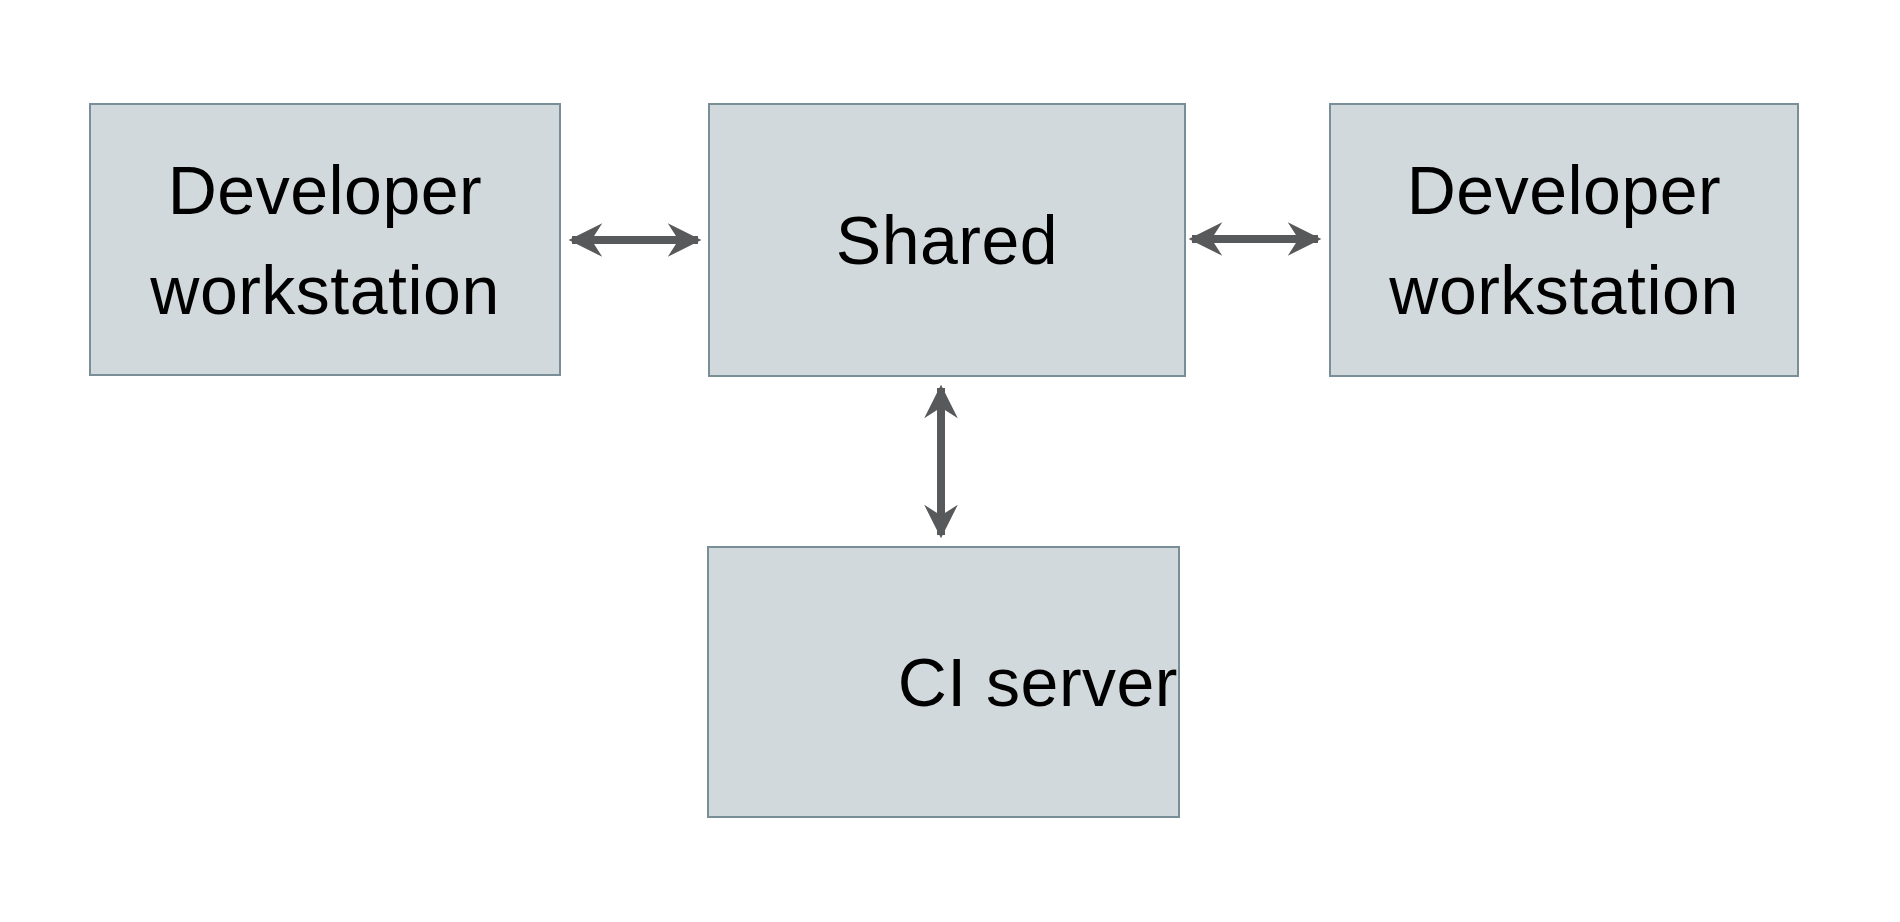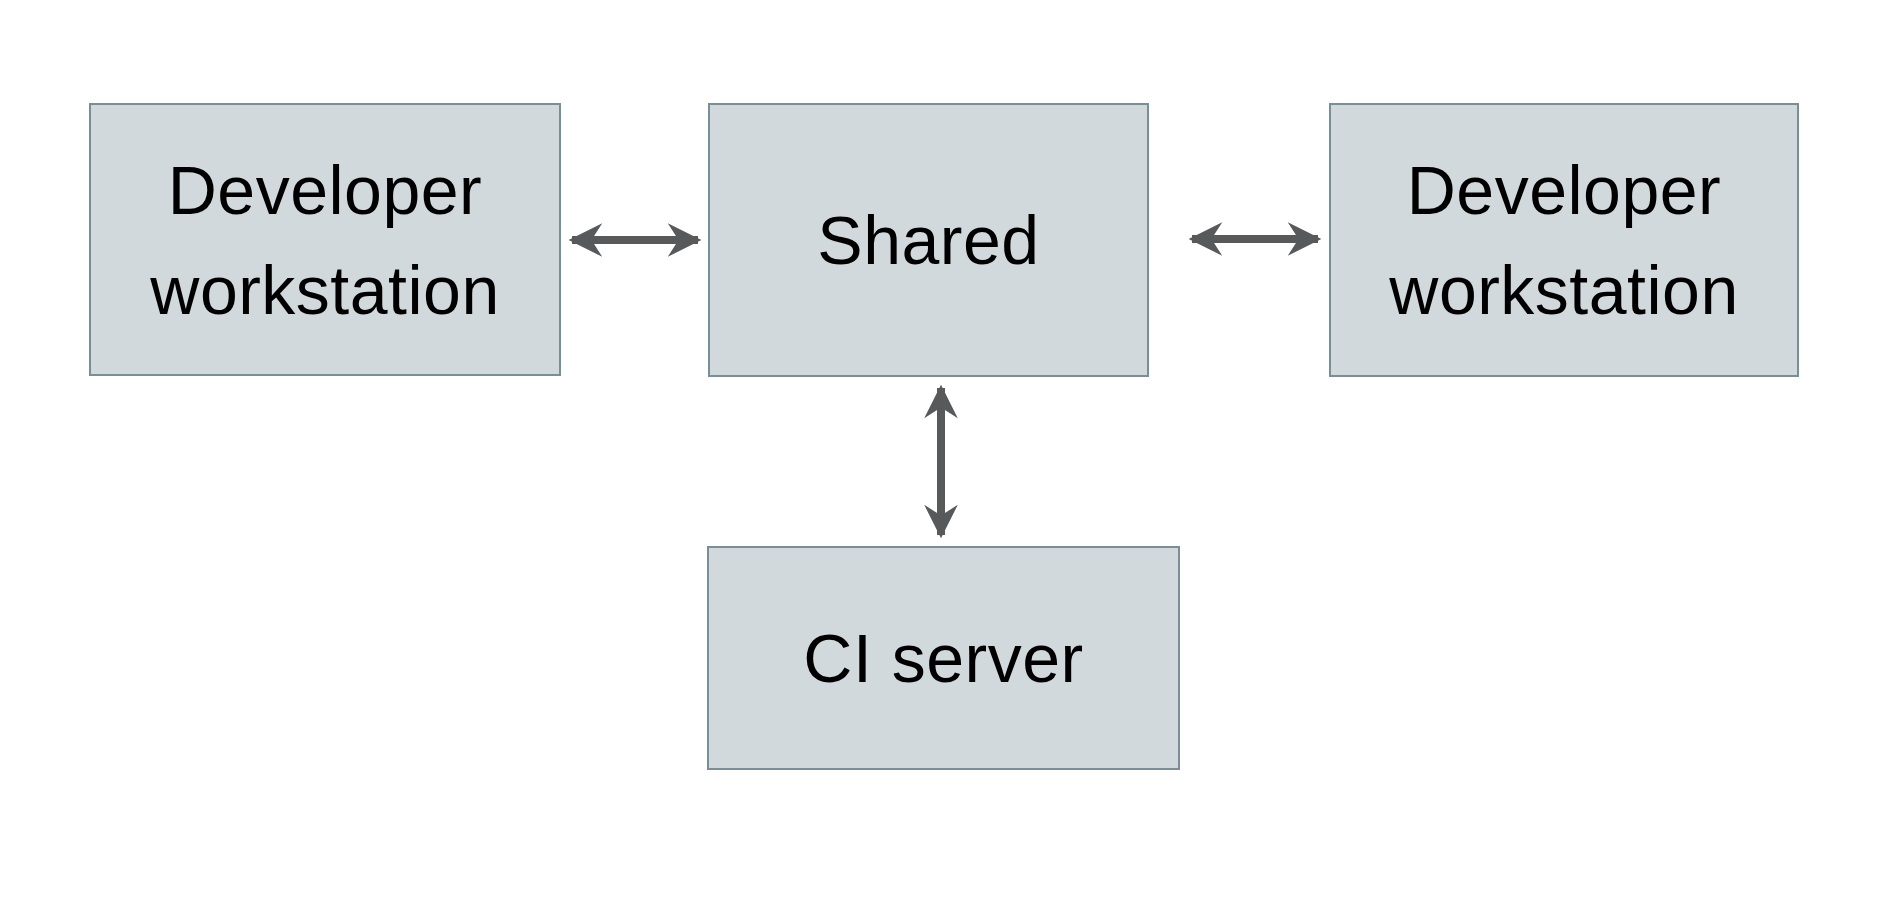--- a/index.html
+++ b/index.html
@@ -35,23 +35,23 @@
   }
   .node .line {
     display: block;
     color: var(--text);
     font-size: 68px;
     line-height: 100px;
     white-space: nowrap;
     letter-spacing: 0.5px;
   }
   #node-dev-left   { left: 89px;  top: 103px; width: 472px; height: 273px; }
-  #node-shared     { left: 708px; top: 103px; width: 441px; height: 274px; gap: 8px; }
+  #node-shared     { left: 708px; top: 103px; width: 478px; height: 274px; gap: 8px; }
   #node-dev-right  { left: 1329px;top: 103px; width: 470px; height: 274px; }
-  #node-ci         { left: 707px; top: 546px; width: 473px; height: 224px; }
+  #node-ci         { left: 707px; top: 546px; width: 473px; height: 272px; align-items: flex-end; }
   .edges {
     position: absolute;
     left: 0; top: 0;
     width: 1900px;
     height: 922px;
     pointer-events: none;
   }
   .edges .edge-line {
     stroke: var(--arrow);
     stroke-width: 8;

